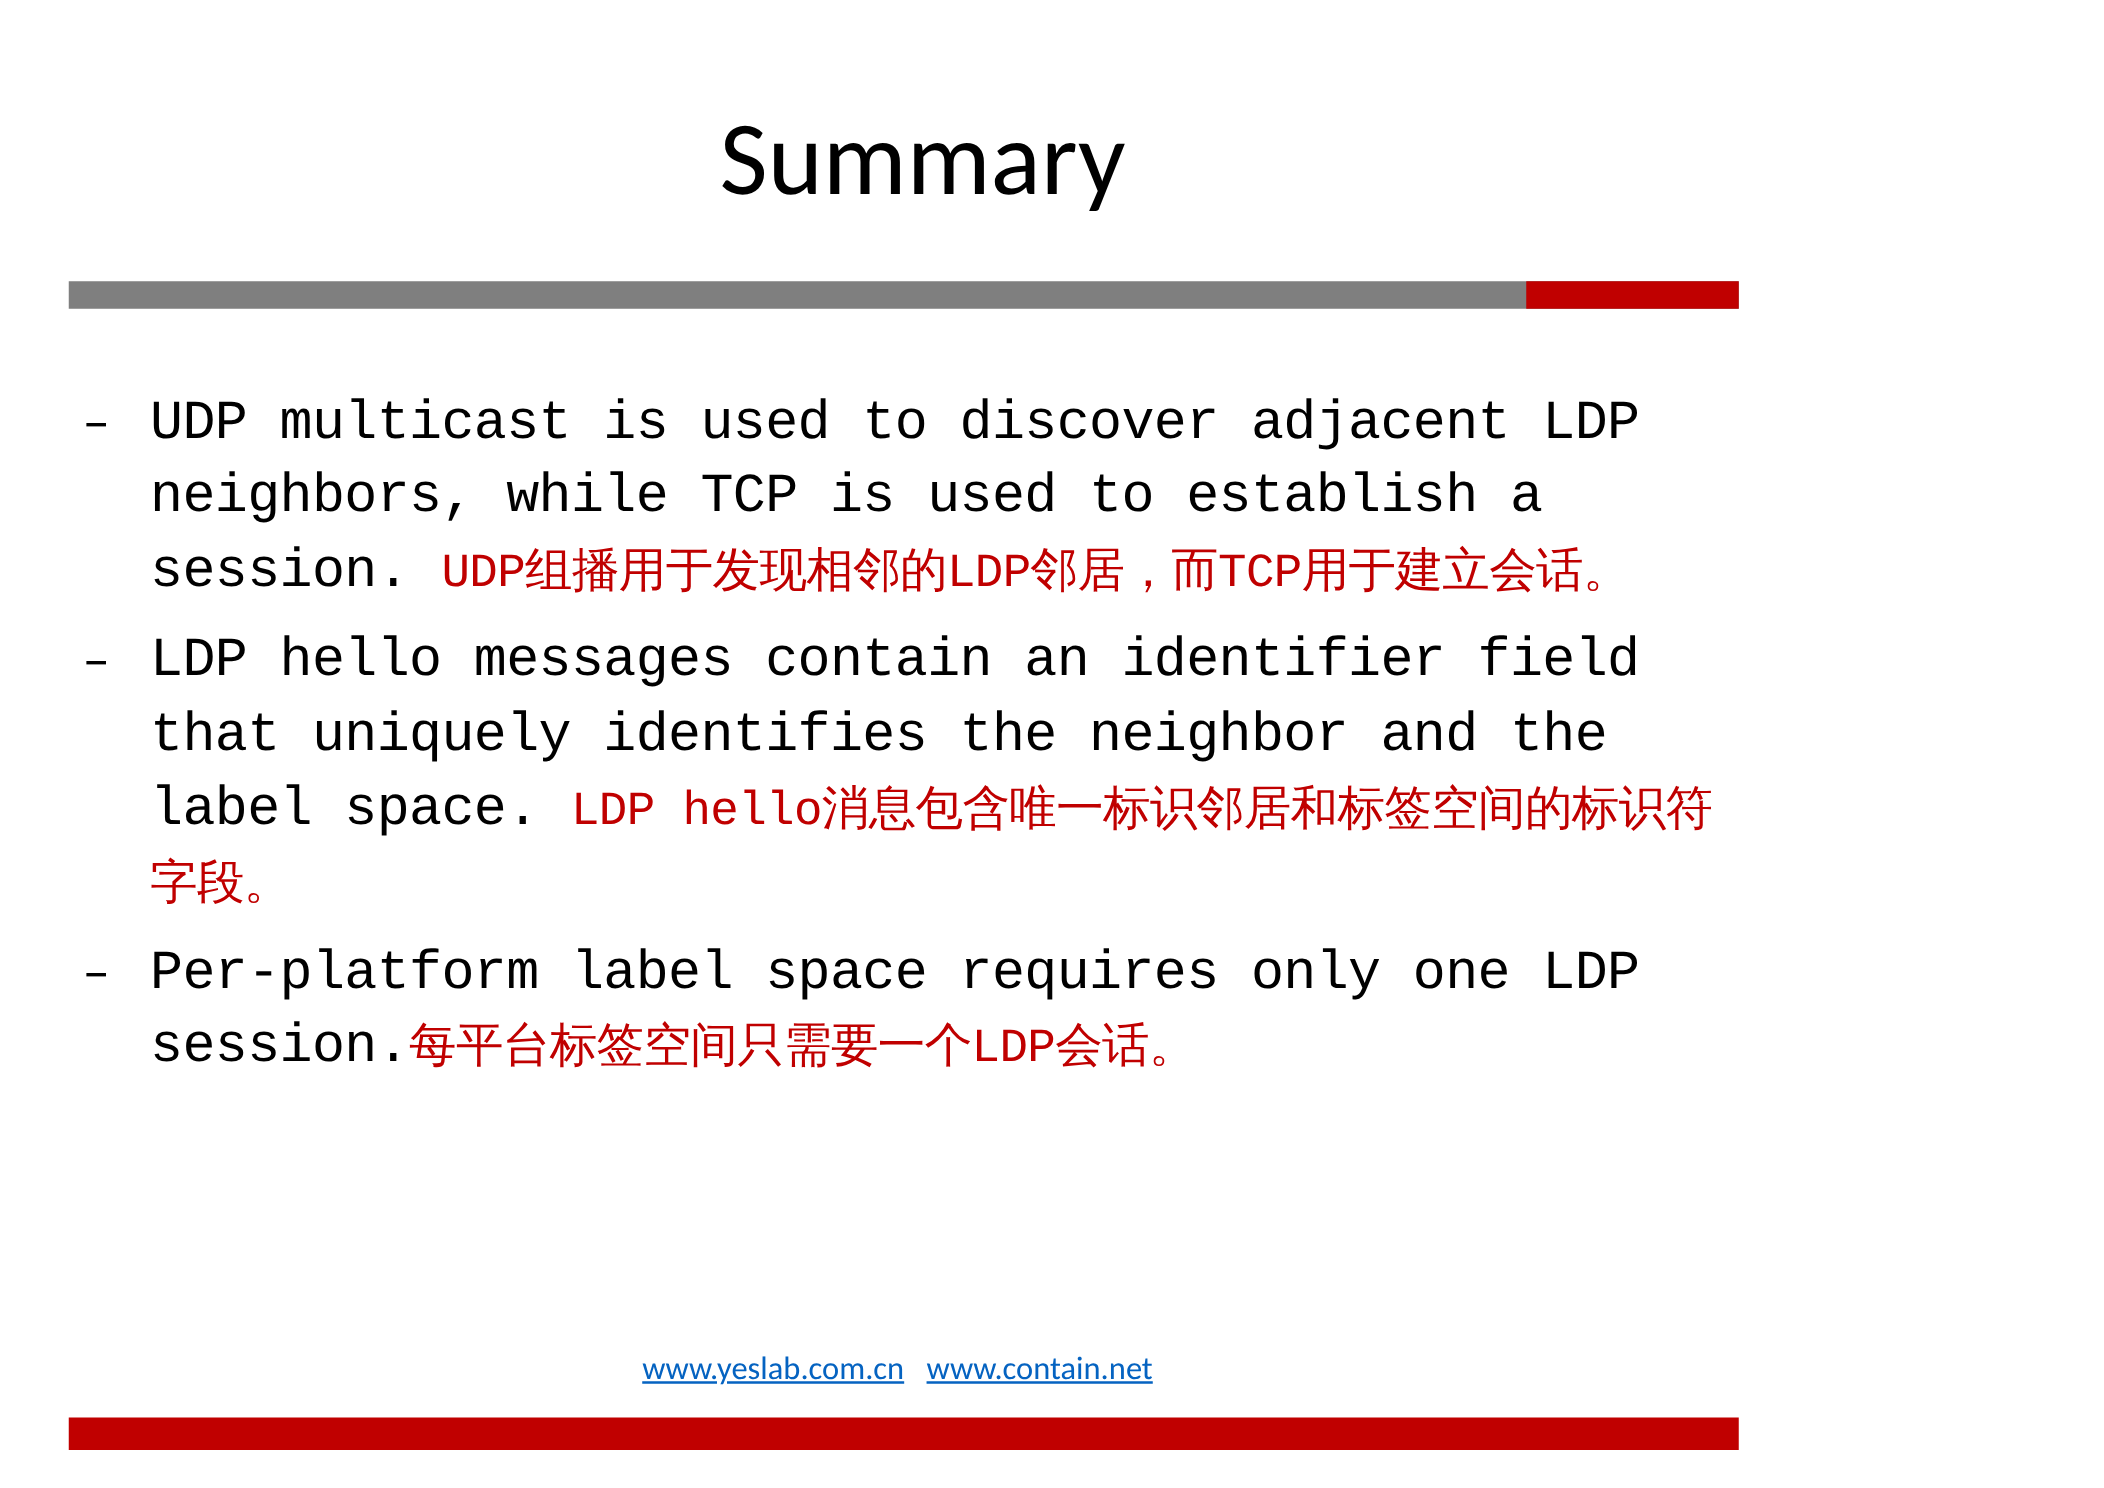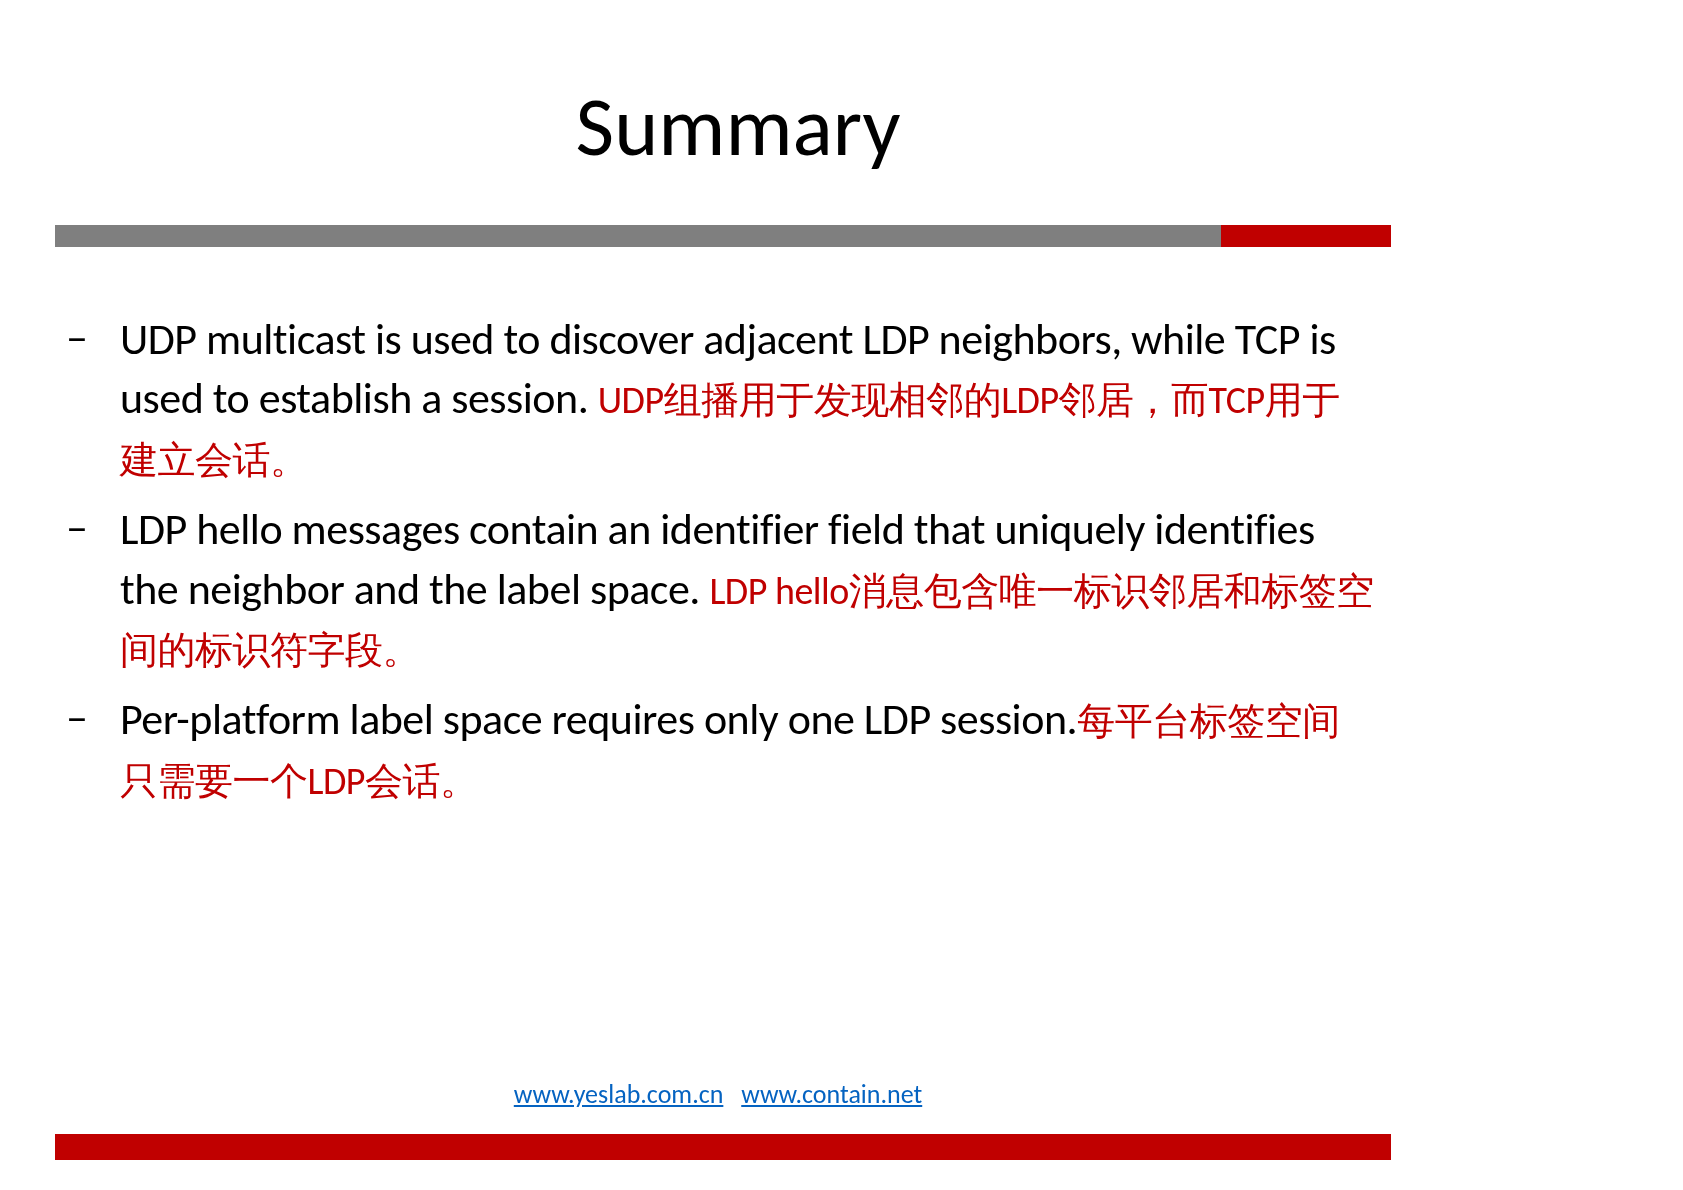--- a/index.html
+++ b/index.html
@@ -68,20 +68,21 @@
     width: 60px;
     flex-shrink: 0;
     padding-left: 6px;
   }
   .bullet-text {
     font-size: 44px;
     line-height: 1.35;
     color: #000;
     flex: 1;
     letter-spacing: -0.5px;
+    font-family: Liberation Mono, monospace;
   }
   .red {
     color: #c00000;
     font-size: 38px;
   }
   .footer-links {
     position: absolute;
     bottom: 80px;
     left: 0;
     right: 0;

